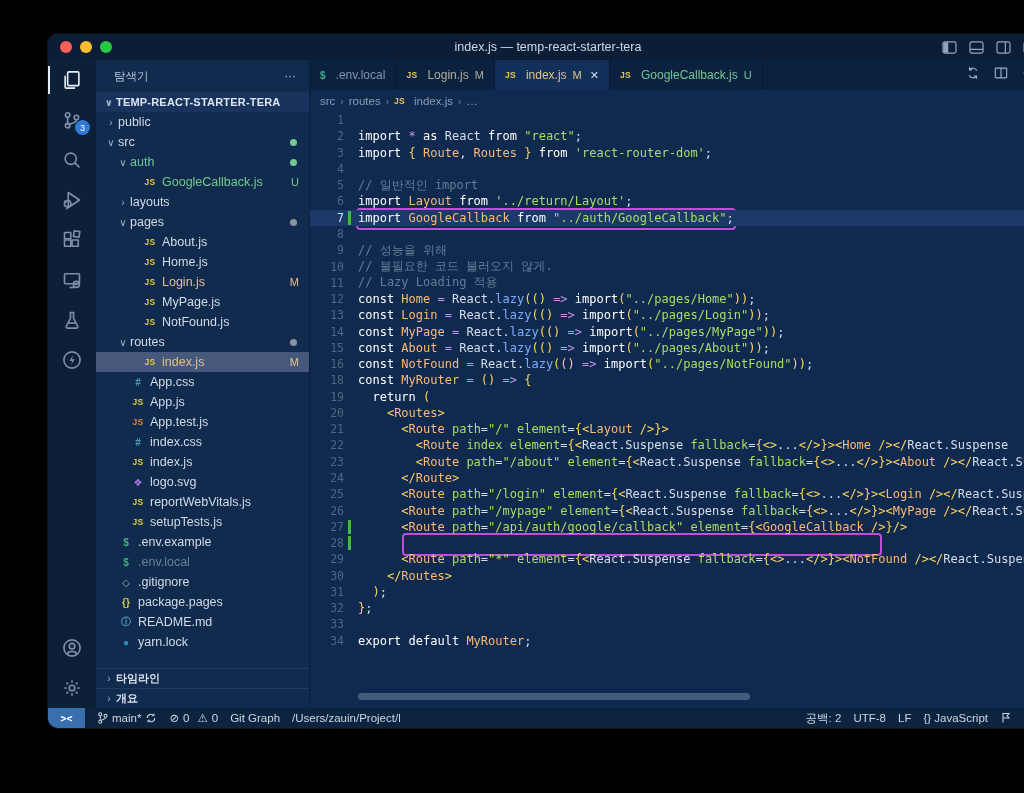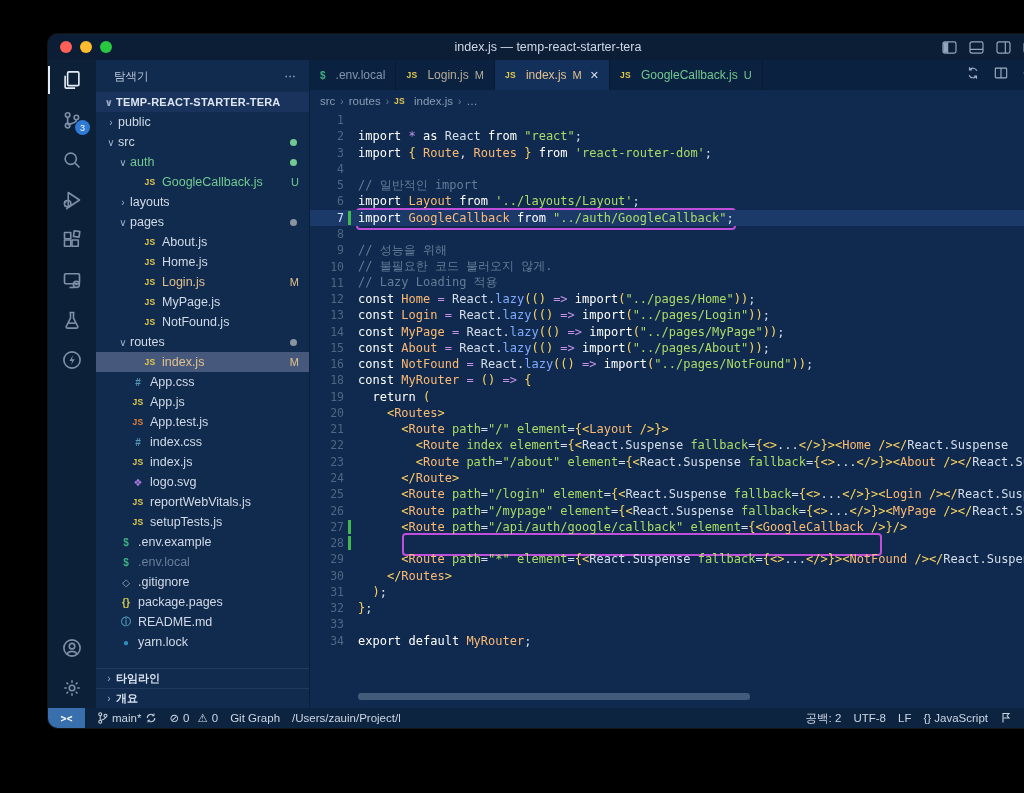--- a/index.html
+++ b/index.html
@@ -399,21 +399,21 @@
           <span>…</span>
         </div>
       <div id="code">
         <div class="anno" style="left:46px;top:95.7px;width:380px;height:22px;"></div>
         <div class="anno" style="left:92px;top:421.3px;width:480px;height:23px;"></div>
         <div class="cl"><span class="ln">1</span><span class="gut"></span><span class="txt"></span></div>
           <div class="cl"><span class="ln">2</span><span class="gut"></span><span class="txt"><span class="t-k">import </span><span class="t-o">* </span><span class="t-k">as </span><span class="t-w">React </span><span class="t-k">from </span><span class="t-s">"react"</span><span class="t-w">;</span></span></div>
           <div class="cl"><span class="ln">3</span><span class="gut"></span><span class="txt"><span class="t-k">import </span><span class="t-p">{ </span><span class="t-v">Route</span><span class="t-w">, </span><span class="t-v">Routes</span><span class="t-p"> } </span><span class="t-k">from </span><span class="t-s">'react-router-dom'</span><span class="t-w">;</span></span></div>
           <div class="cl"><span class="ln">4</span><span class="gut"></span><span class="txt"></span></div>
           <div class="cl"><span class="ln">5</span><span class="gut"></span><span class="txt"><span class="t-c">// 일반적인 import</span></span></div>
-          <div class="cl"><span class="ln">6</span><span class="gut"></span><span class="txt"><span class="t-k">import </span><span class="t-v">Layout </span><span class="t-k">from </span><span class="t-s">'../layouts/Layout'</span><span class="t-w">;</span></span></div>
+          <div class="cl"><span class="ln">6</span><span class="gut"></span><span class="txt"><span class="t-k">import </span><span class="t-v">Layout </span><span class="t-k">from </span><span class="t-s">'../return/Layout'</span><span class="t-w">;</span></span></div>
           <div class="cl hl"><span class="ln">7</span><span class="gut g"></span><span class="txt"><span class="t-k">import </span><span class="t-v">GoogleCallback </span><span class="t-k">from </span><span class="t-s">"../auth/GoogleCallback"</span><span class="t-w">;</span></span></div>
           <div class="cl"><span class="ln">8</span><span class="gut"></span><span class="txt"></span></div>
           <div class="cl"><span class="ln">9</span><span class="gut"></span><span class="txt"><span class="t-c">// 성능을 위해</span></span></div>
           <div class="cl"><span class="ln">10</span><span class="gut"></span><span class="txt"><span class="t-c">// 불필요한 코드 불러오지 않게.</span></span></div>
           <div class="cl"><span class="ln">11</span><span class="gut"></span><span class="txt"><span class="t-c">// Lazy Loading 적용</span></span></div>
           <div class="cl"><span class="ln">12</span><span class="gut"></span><span class="txt"><span class="t-k">const </span><span class="t-v">Home</span><span class="t-o"> = </span><span class="t-w">React.</span><span class="t-b">lazy</span><span class="t-p">(()</span><span class="t-o"> =&gt; </span><span class="t-k">import</span><span class="t-p">(</span><span class="t-s">"../pages/Home"</span><span class="t-p">))</span><span class="t-w">;</span></span></div>
           <div class="cl"><span class="ln">13</span><span class="gut"></span><span class="txt"><span class="t-k">const </span><span class="t-v">Login</span><span class="t-o"> = </span><span class="t-w">React.</span><span class="t-b">lazy</span><span class="t-p">(()</span><span class="t-o"> =&gt; </span><span class="t-k">import</span><span class="t-p">(</span><span class="t-s">"../pages/Login"</span><span class="t-p">))</span><span class="t-w">;</span></span></div>
           <div class="cl"><span class="ln">14</span><span class="gut"></span><span class="txt"><span class="t-k">const </span><span class="t-v">MyPage</span><span class="t-o"> = </span><span class="t-w">React.</span><span class="t-b">lazy</span><span class="t-p">(()</span><span class="t-o"> =&gt; </span><span class="t-k">import</span><span class="t-p">(</span><span class="t-s">"../pages/MyPage"</span><span class="t-p">))</span><span class="t-w">;</span></span></div>
           <div class="cl"><span class="ln">15</span><span class="gut"></span><span class="txt"><span class="t-k">const </span><span class="t-v">About</span><span class="t-o"> = </span><span class="t-w">React.</span><span class="t-b">lazy</span><span class="t-p">(()</span><span class="t-o"> =&gt; </span><span class="t-k">import</span><span class="t-p">(</span><span class="t-s">"../pages/About"</span><span class="t-p">))</span><span class="t-w">;</span></span></div>
           <div class="cl"><span class="ln">16</span><span class="gut"></span><span class="txt"><span class="t-k">const </span><span class="t-v">NotFound</span><span class="t-o"> = </span><span class="t-w">React.</span><span class="t-b">lazy</span><span class="t-p">(()</span><span class="t-o"> =&gt; </span><span class="t-k">import</span><span class="t-p">(</span><span class="t-s">"../pages/NotFound"</span><span class="t-p">))</span><span class="t-w">;</span></span></div>

